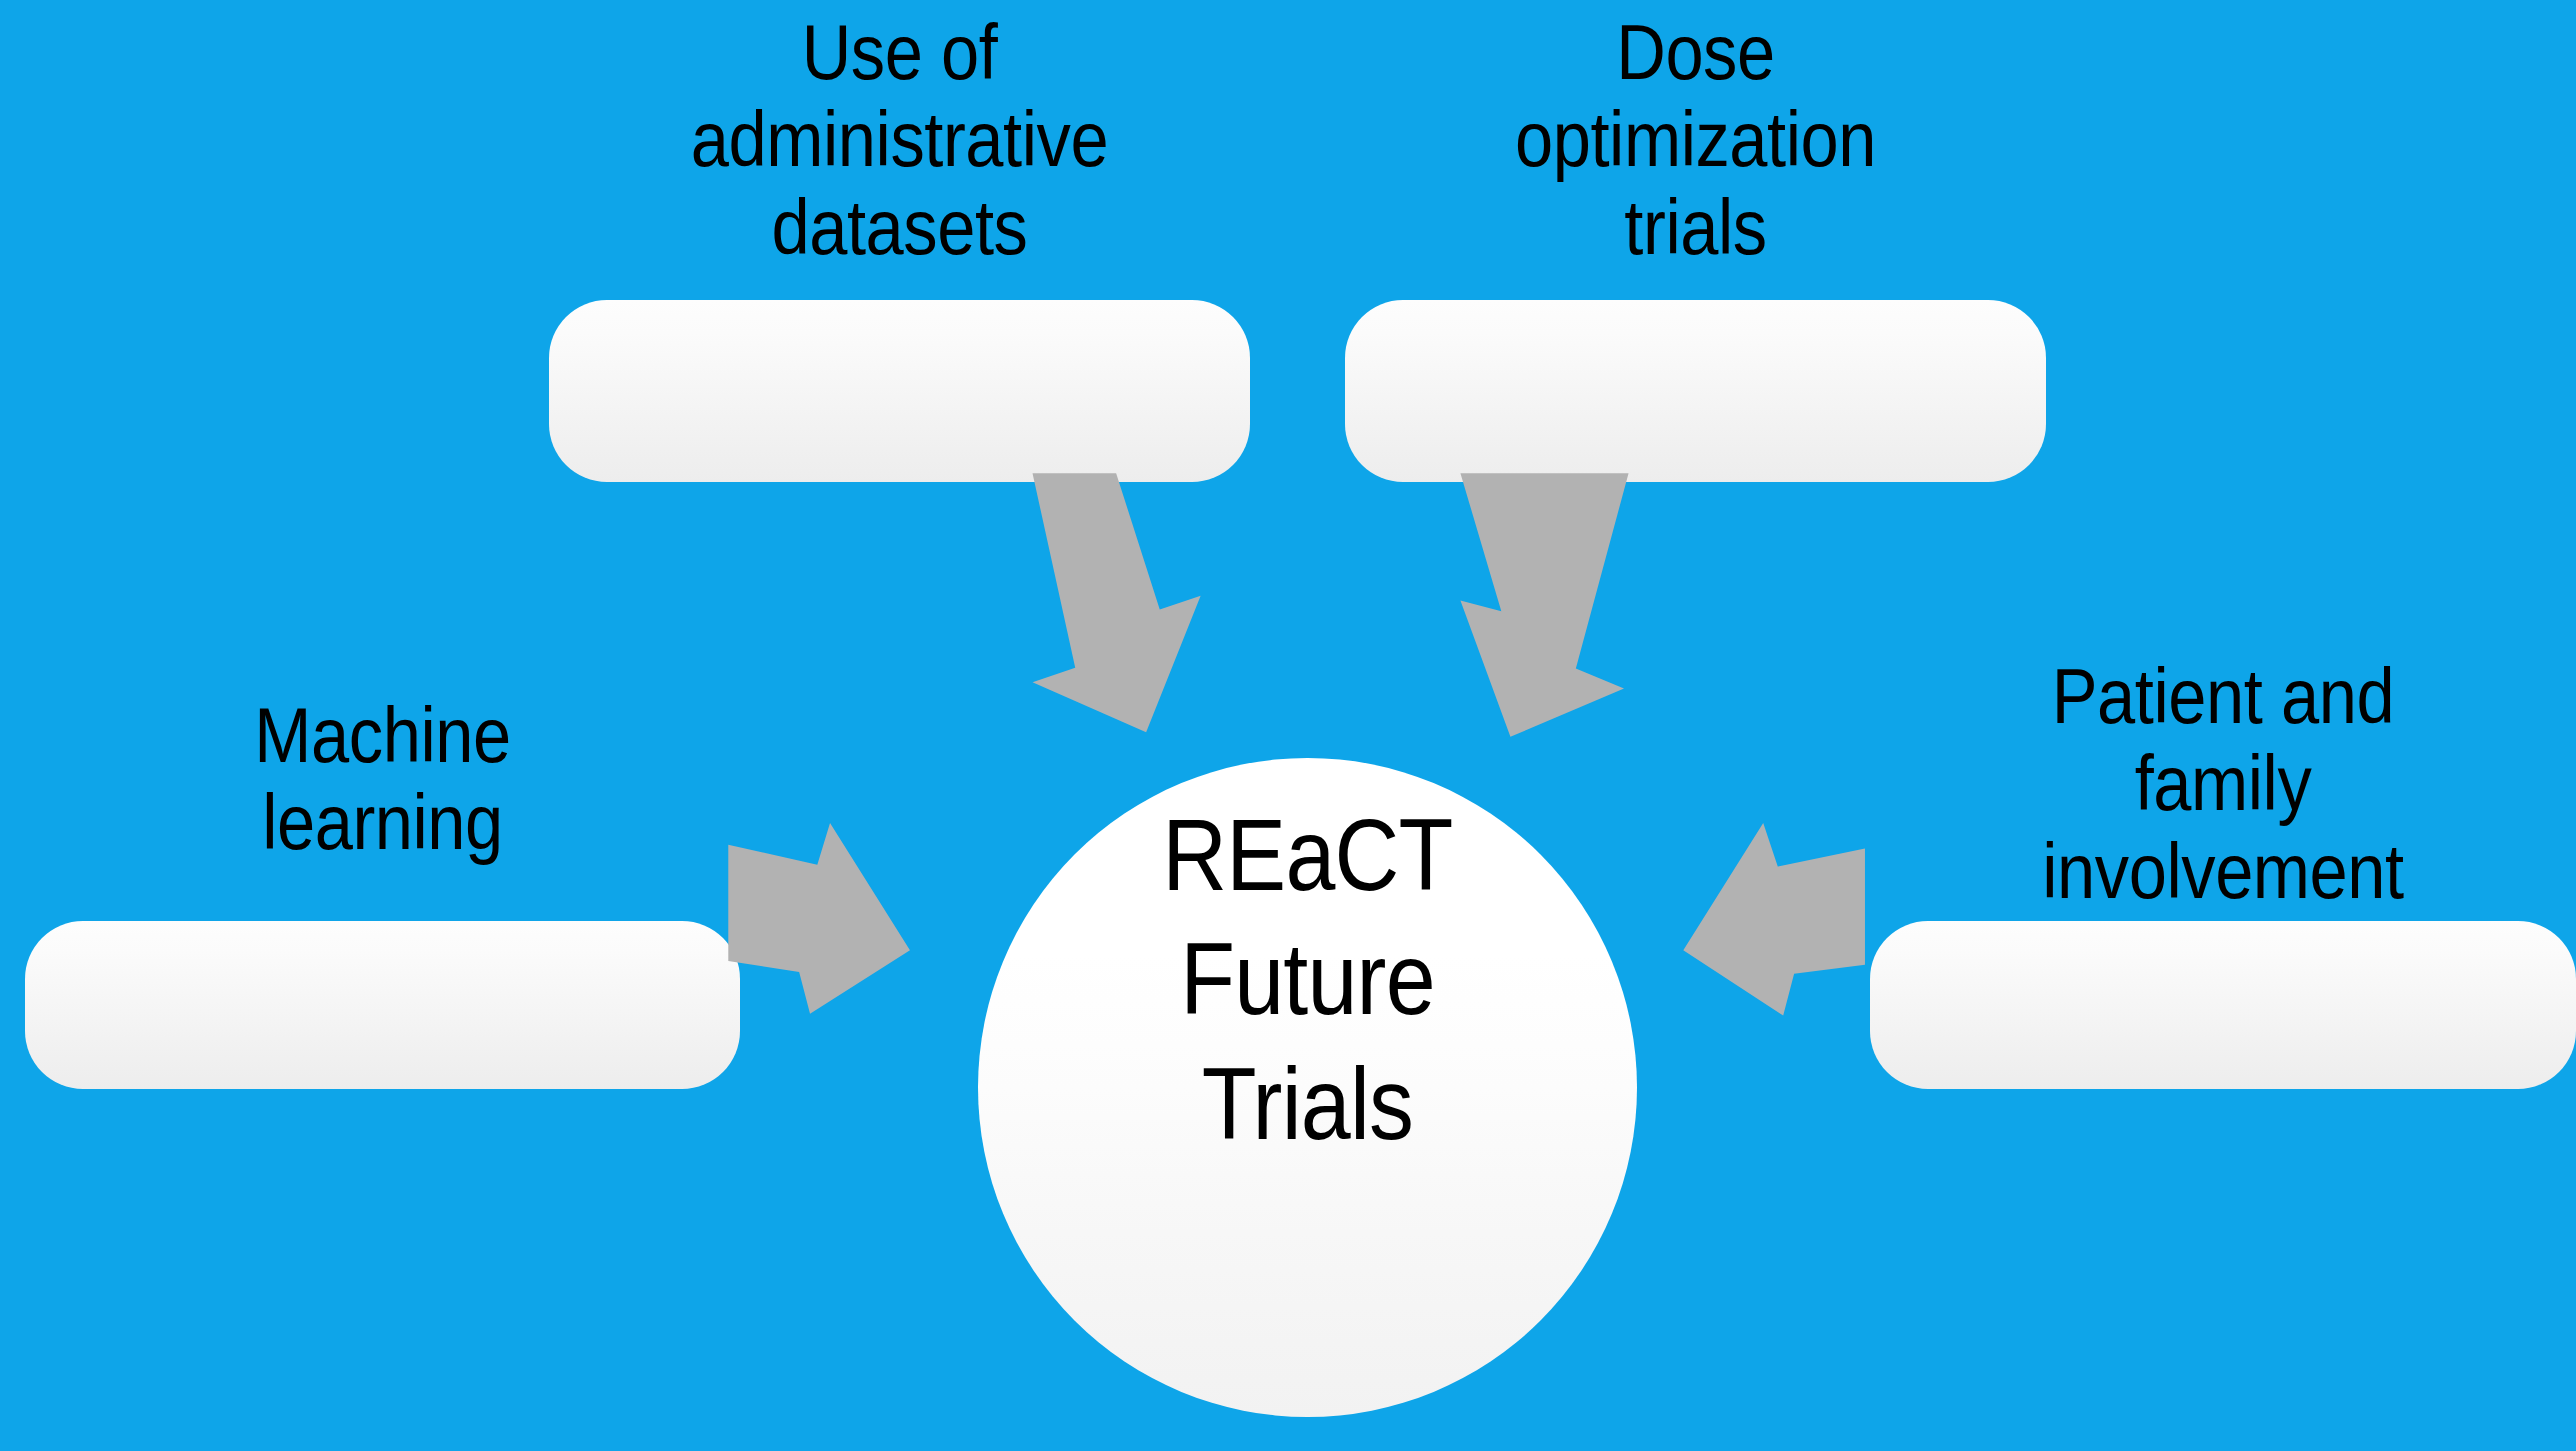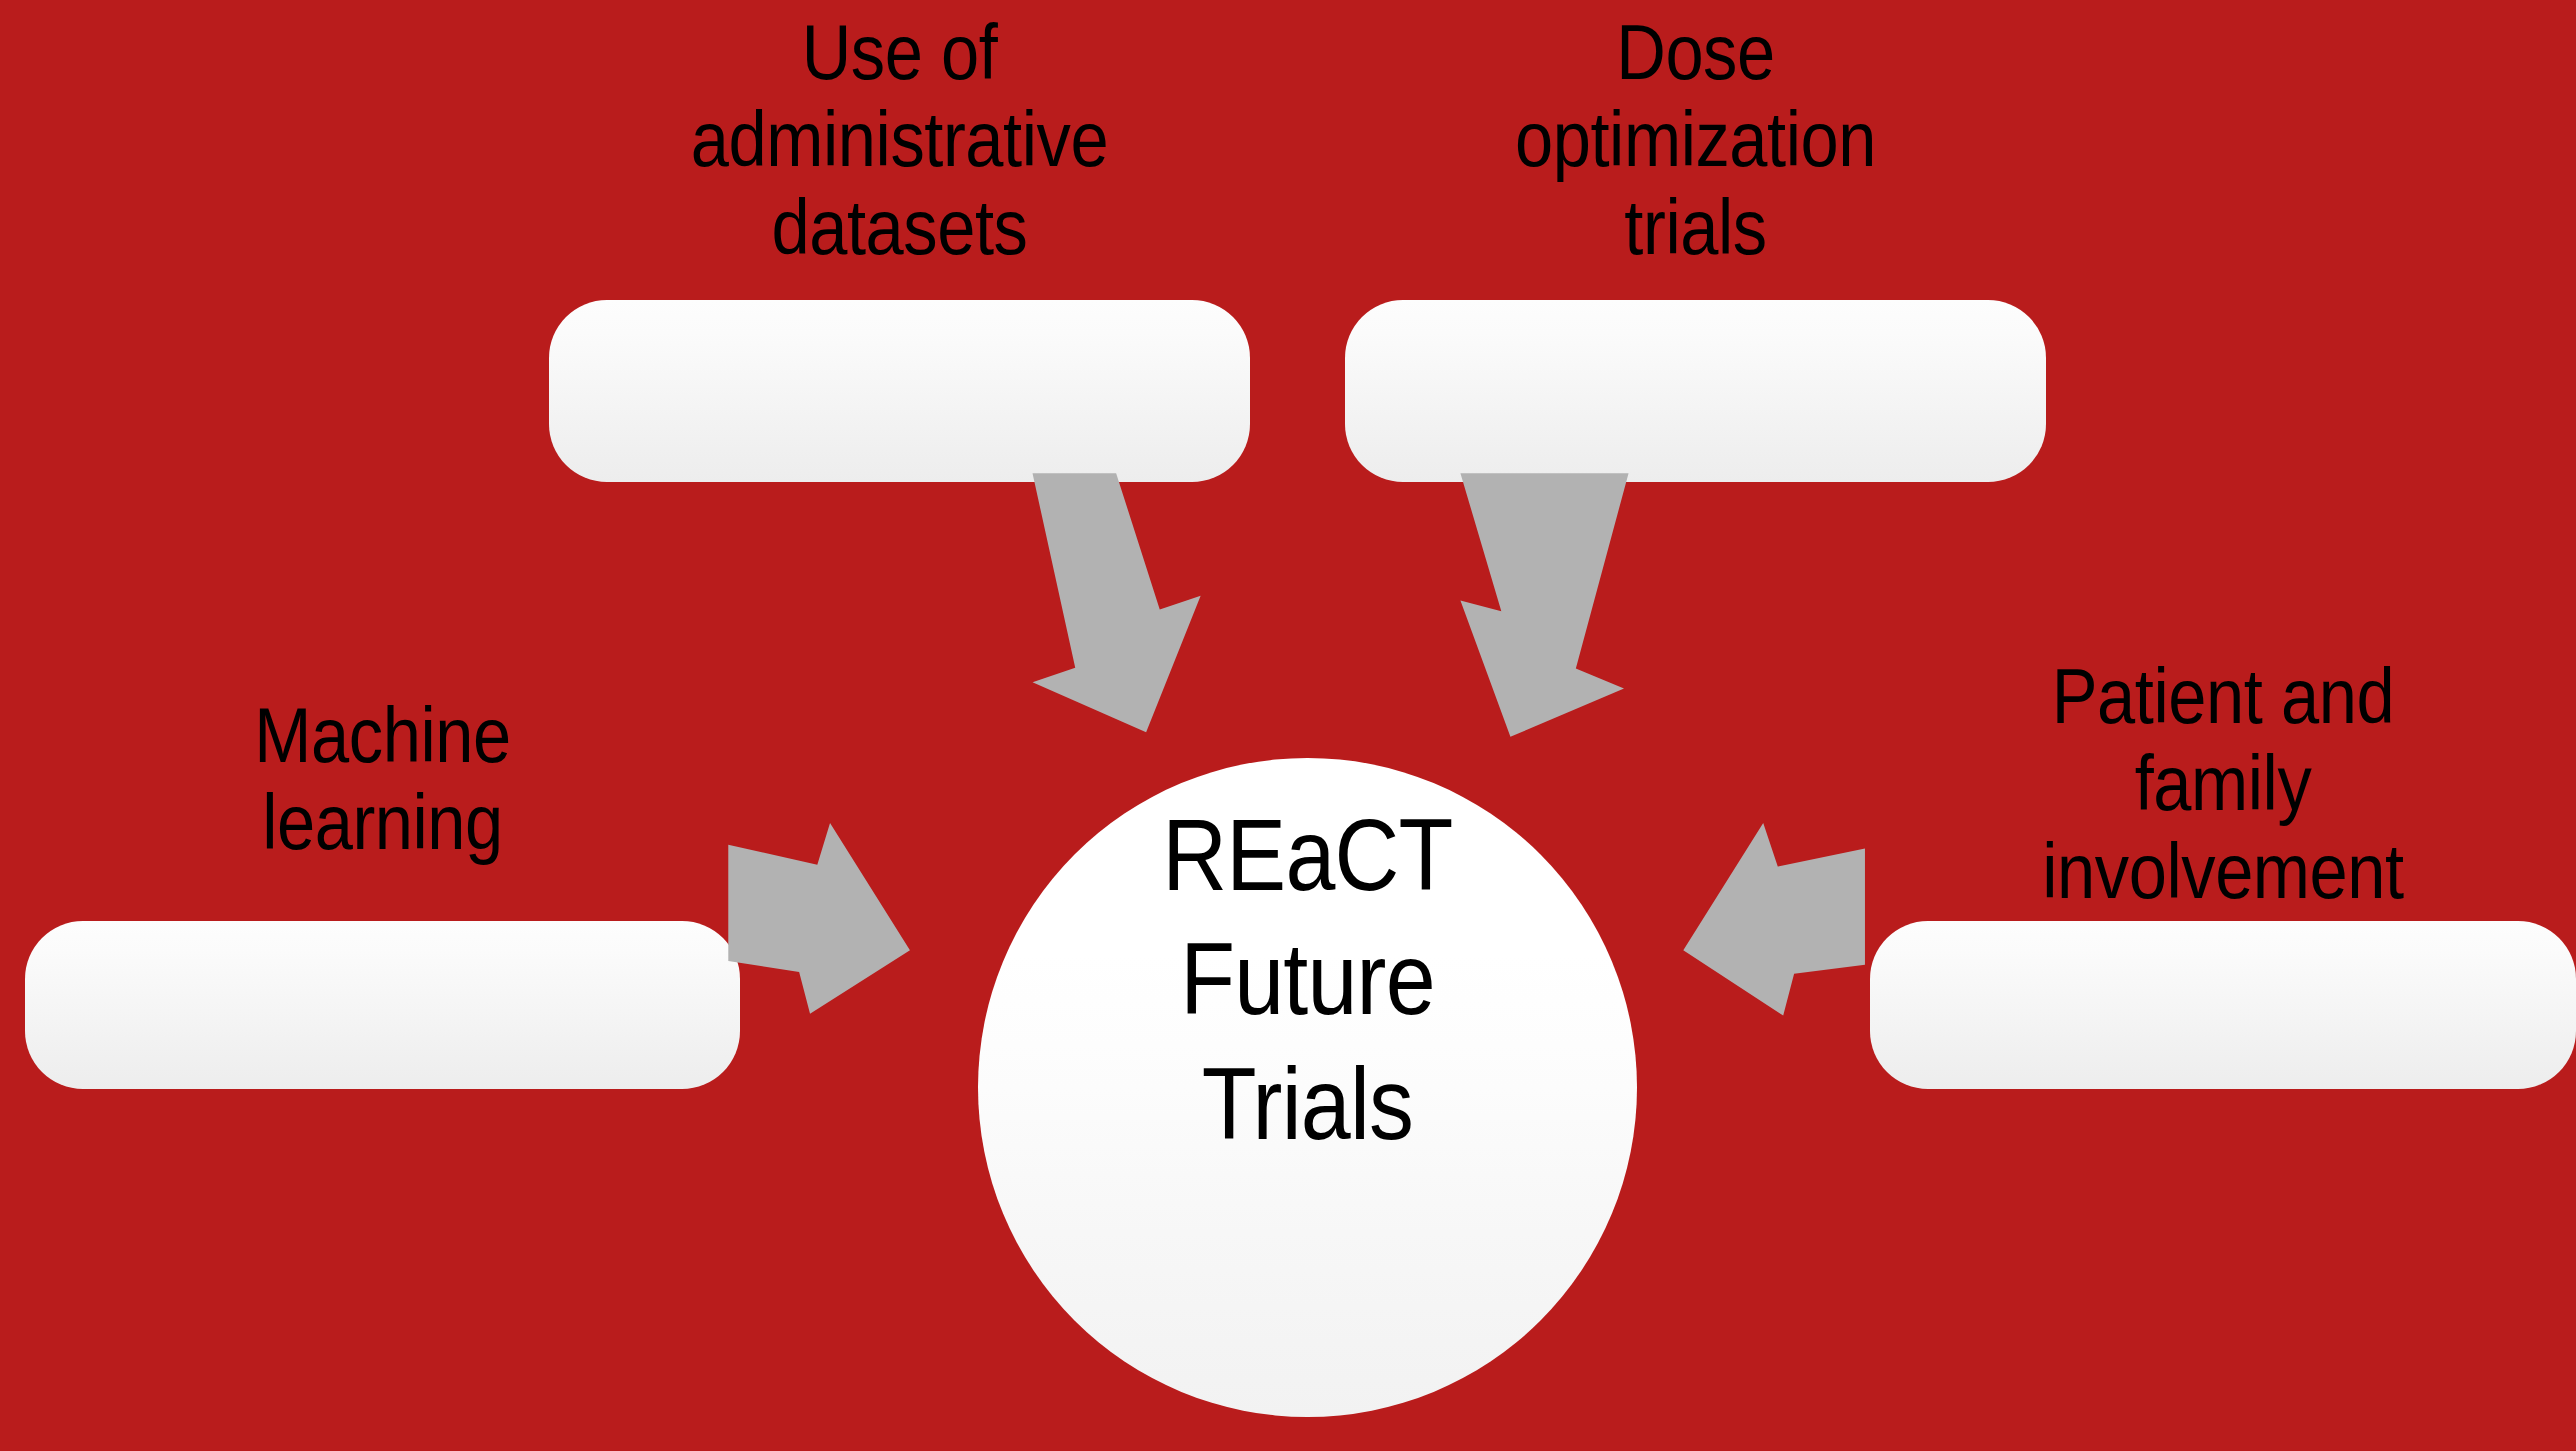--- a/index.html
+++ b/index.html
@@ -8,21 +8,21 @@
     background: #ffffff;
   }
   body {
     font-family: "Liberation Sans", "DejaVu Sans", sans-serif;
   }
 
   #stage {
     position: relative;
     width: 2576px;
     height: 1451px;
-    background: #b91c1c;
+    background: #0ea5e9;
     overflow: hidden;
   }
 
   
   .plate {
     position: absolute;
     border-radius: 58px;
     background: linear-gradient(to bottom,
                 #fdfdfd 0%,
                 #fbfbfb 18%,

